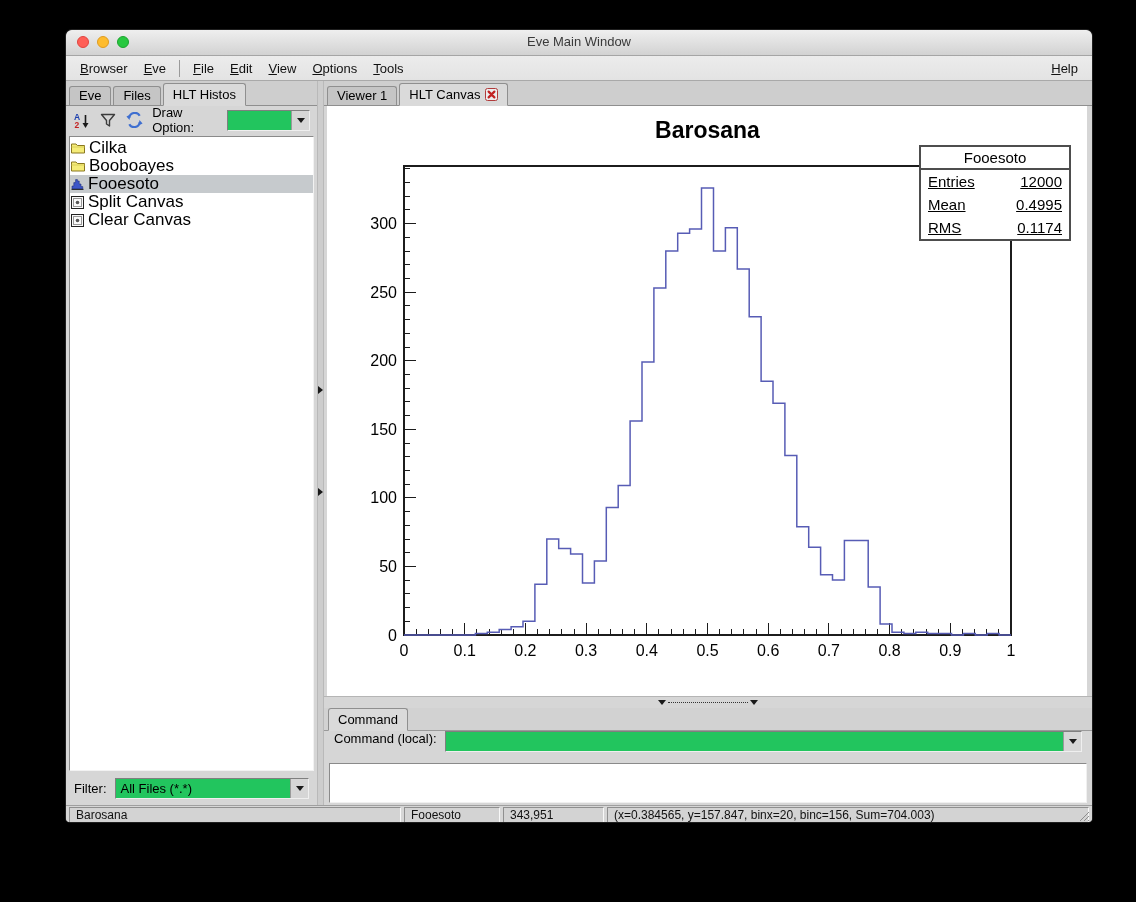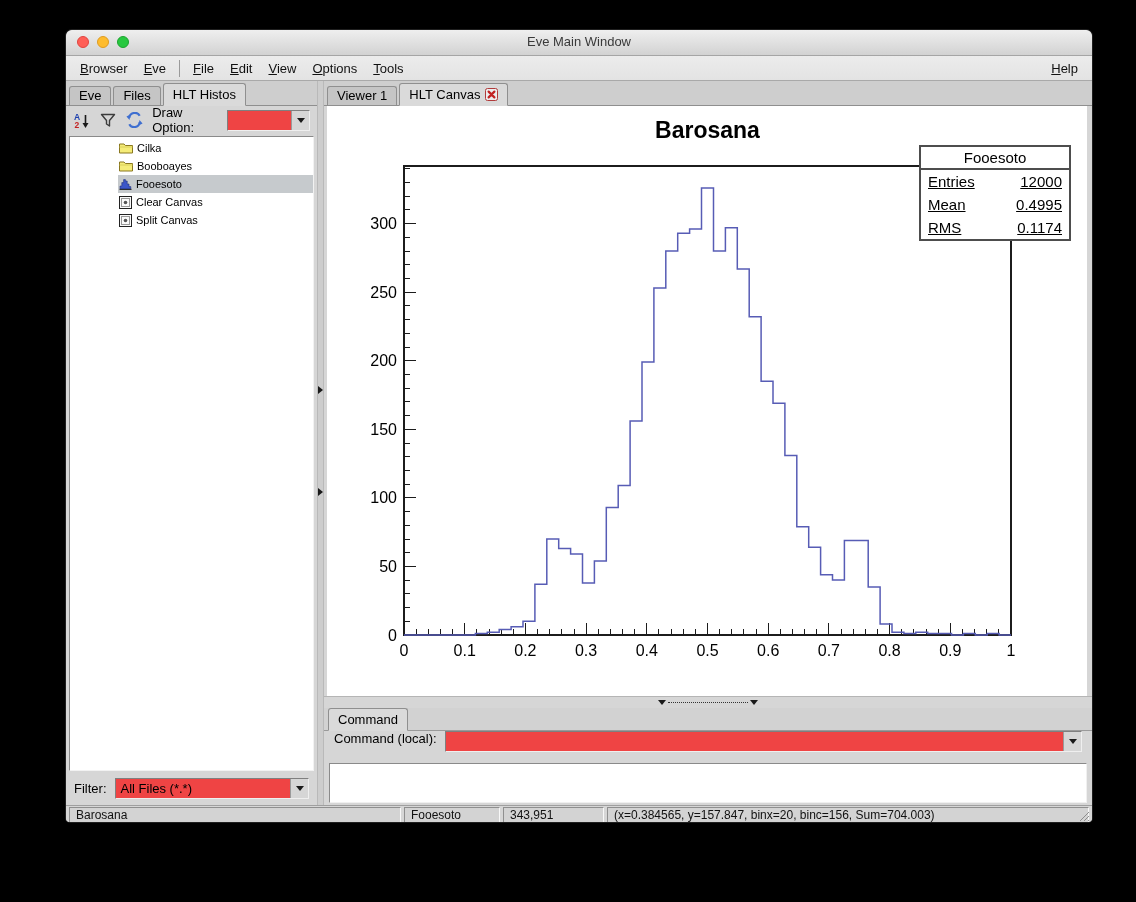--- a/index.html
+++ b/index.html
@@ -45,27 +45,27 @@
   .tab {
     height:18px; line-height:18px; padding:0 9px; font-size:13px; background:#c5c5c5;
     border:1px solid #8f8f8f; border-bottom:none; border-radius:3px 3px 0 0;
     margin-right:2px; cursor:default; display:flex; align-items:center; gap:5px;
   }
   .tab.active { height:21px; line-height:21px; background:#dadada; margin-bottom:-1px; border-bottom:1px solid #dadada; }
   
   .toolbar { height:28px; display:flex; align-items:center; padding:0 7px; gap:9px; font-size:13px; }
   .toolbtn { display:flex; align-items:center; justify-content:center; width:20px; height:20px; }
   
-  .combo { display:flex; height:21px; background:#ef4444; border:1px solid; border-color:#7f7f7f #efefef #efefef #7f7f7f; box-sizing:border-box; }
+  .combo { display:flex; height:21px; background:#22c55e; border:1px solid; border-color:#7f7f7f #efefef #efefef #7f7f7f; box-sizing:border-box; }
   .combo .val { flex:1; font-size:13px; line-height:19px; padding:0 5px; white-space:nowrap; overflow:hidden; }
   .combo .btn { width:17px; background:#d6d6d6; border-left:1px solid #9a9a9a; display:flex; align-items:center; justify-content:center; }
   .arrow-down { width:0; height:0; border-left:4px solid transparent; border-right:4px solid transparent; border-top:5px solid #1a1a1a; }
   
   .tree { flex:1; background:#fff; border:1px solid; border-color:#8a8a8a #f2f2f2 #f2f2f2 #8a8a8a; margin:2px 3px 0 3px; overflow:hidden; padding-top:2px; }
-  .tree-row { display:flex; align-items:center; height:18px; padding-left:1px; gap:4px; font-size:11px; cursor:default;margin-left:48px; }
+  .tree-row { display:flex; align-items:center; height:18px; padding-left:1px; gap:4px; font-size:17px; cursor:default; }
   .tree-row.selected { background:#c6cacd; }
   .filter-row { height:34px; display:flex; align-items:center; padding:0 8px; gap:8px; font-size:13px; }
   .filter-row .combo { width:206px; }
   .draw-combo { width:95px; }
   
   .canvas-area { height:590px; margin:0 5px 0 3px; background:#fff; position:relative; }
   .chart-title { position:absolute; left:77px; width:607px; top:11px; text-align:center; font-size:23px; font-weight:bold; color:#000; }
   .stats-box { position:absolute; left:592px; top:39px; width:152px; background:#fff; border:2px solid #4d4d4d; font-size:15px; color:#000; box-sizing:border-box; }
   .stats-title { text-align:center; height:21px; line-height:21px; border-bottom:2px solid #4d4d4d; }
   .stats-row { display:flex; justify-content:space-between; height:23px; line-height:23px; padding:0 7px;text-decoration:underline; }
@@ -181,29 +181,29 @@
             <line x1="0.5" y1="11.4" x2="12.5" y2="11.4" stroke="#222" stroke-width="1"></line>
           </svg>
           <span>Fooesoto</span>
         </div>
         <div class="tree-row">
           <svg width="13" height="13" viewBox="0 0 13 13">
             <rect x="0.5" y="0.5" width="12" height="12" fill="#fafafa" stroke="#222"></rect>
             <rect x="2.5" y="2.5" width="8" height="8" fill="none" stroke="#999"></rect>
             <circle cx="6.5" cy="6.5" r="1.8" fill="#555"></circle>
           </svg>
-          <span>Clear Canvas</span>
+          <span>Split Canvas</span>
         </div>
         <div class="tree-row">
           <svg width="13" height="13" viewBox="0 0 13 13">
             <rect x="0.5" y="0.5" width="12" height="12" fill="#fafafa" stroke="#222"></rect>
             <rect x="2.5" y="2.5" width="8" height="8" fill="none" stroke="#999"></rect>
             <circle cx="6.5" cy="6.5" r="1.8" fill="#555"></circle>
           </svg>
-          <span>Split Canvas</span>
+          <span>Clear Canvas</span>
         </div>
       </div>
 
       <div class="filter-row">
         <span>Filter:</span>
         <span class="combo">
           <span class="val">All Files (*.*)</span>
           <span class="btn">
               <span class="arrow-down"></span>
             </span>

